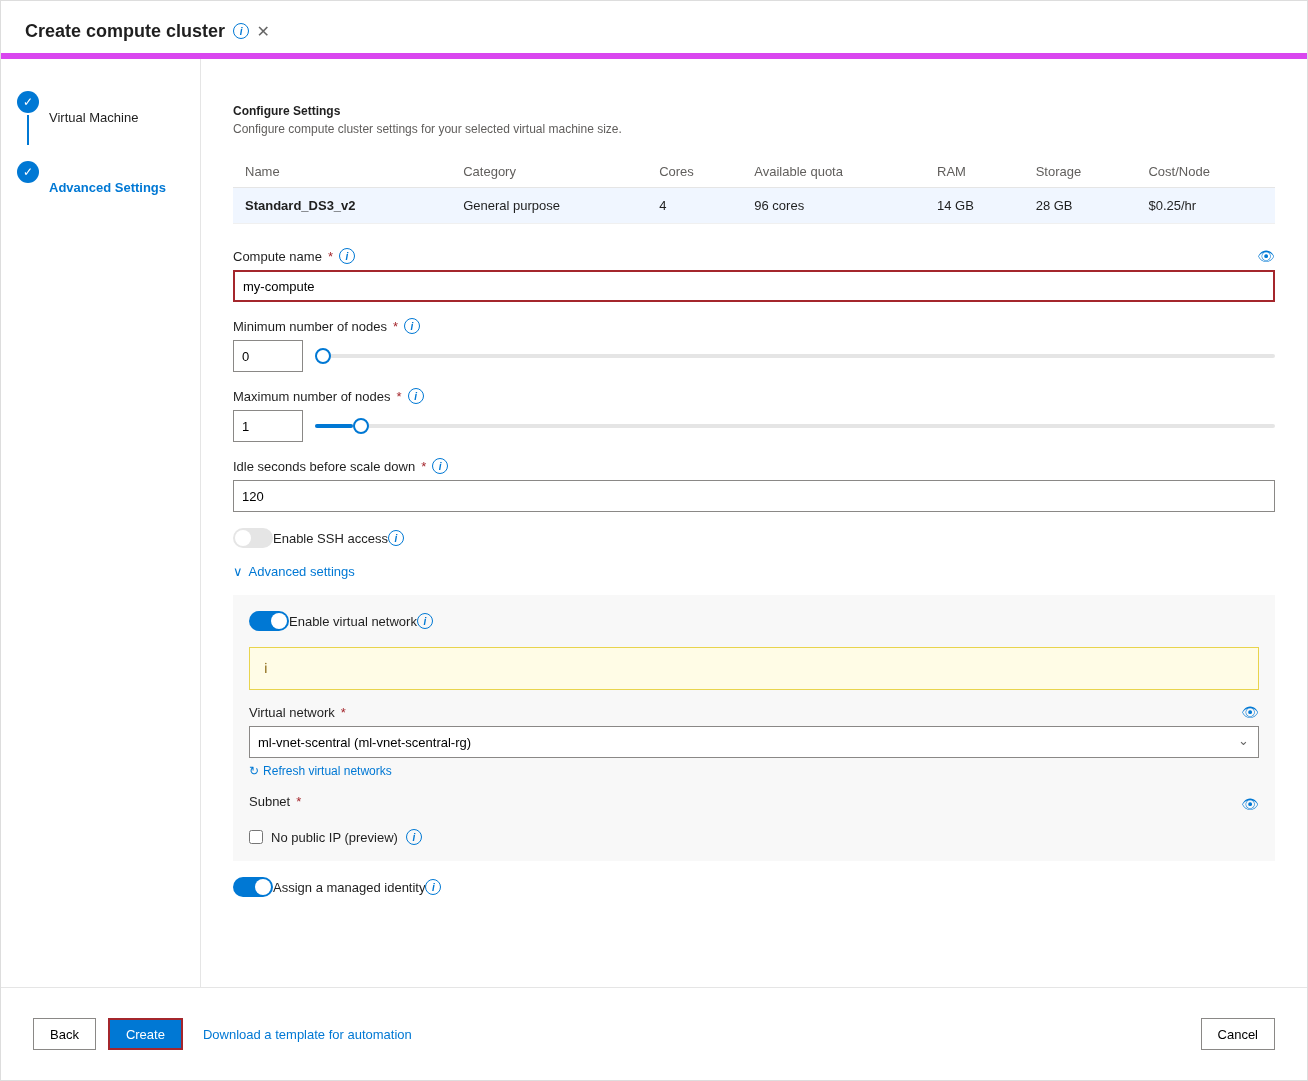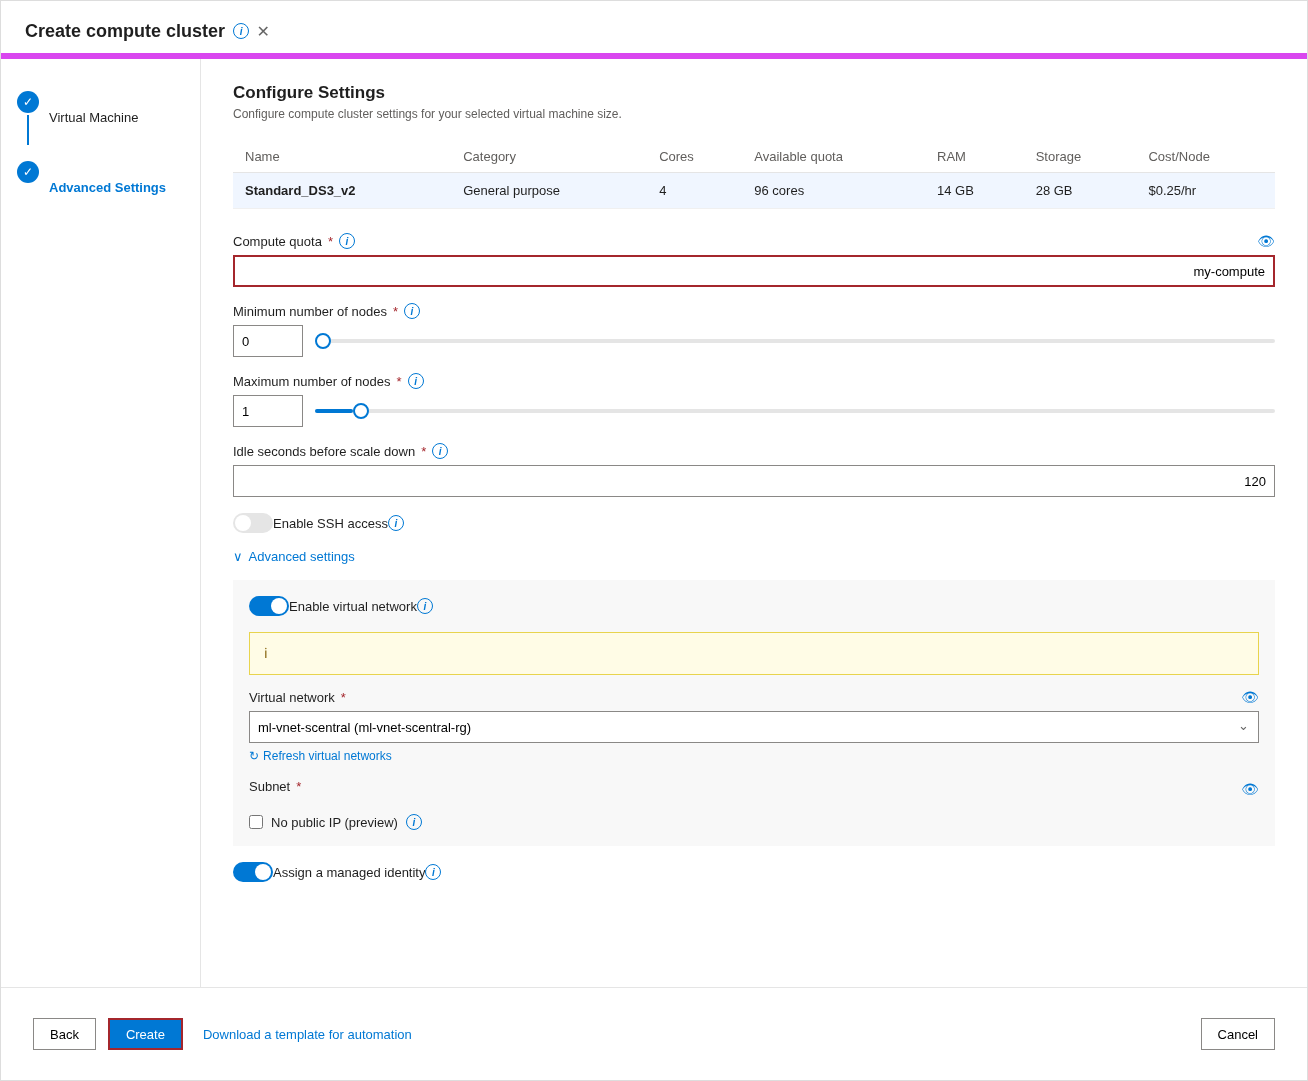--- a/index.html
+++ b/index.html
@@ -112,23 +112,24 @@
     }
 
     
     .main-content {
       flex: 1;
       padding: 24px 32px;
       overflow-y: auto;
     }
 
     .section-title {
-      font-size: 17px;
+      font-size: 12px;
       font-weight: 600;
       margin-bottom: 4px;
+      margin-top: 21px;
     }
 
     .section-subtitle {
       font-size: 12px;
       color: #605e5c;
       margin-bottom: 20px;
     }
 
     
     .config-table {
@@ -177,21 +178,20 @@
       color: #a4262c;
     }
 
     .form-input {
       width: 100%;
       height: 32px;
       border: 1px solid #8a8886;
       padding: 0 8px;
       font-size: 13px;
       outline: none;
-      text-align: right;
     }
 
     .form-input.red-border {
       border: 2px solid #a4262c;
     }
 
     .input-row {
       display: flex;
       align-items: center;
       gap: 12px;
@@ -463,21 +463,21 @@
             <td>96 cores</td>
             <td>14 GB</td>
             <td>28 GB</td>
             <td>$0.25/hr</td>
           </tr>
         </tbody>
       </table>
 
       <div class="form-group">
         <div class="form-label">
-          <span>Compute quota</span>
+          <span>Compute name</span>
           <span class="required-star">*</span>
           <span class="info-icon">i</span>
           <span style="flex:1"></span>
           <span class="eye-icon">👁</span>
         </div>
         <input type="text" class="form-input red-border" value="my-compute" style="">
       </div>
 
       <div class="form-group">
         <div class="form-label">

